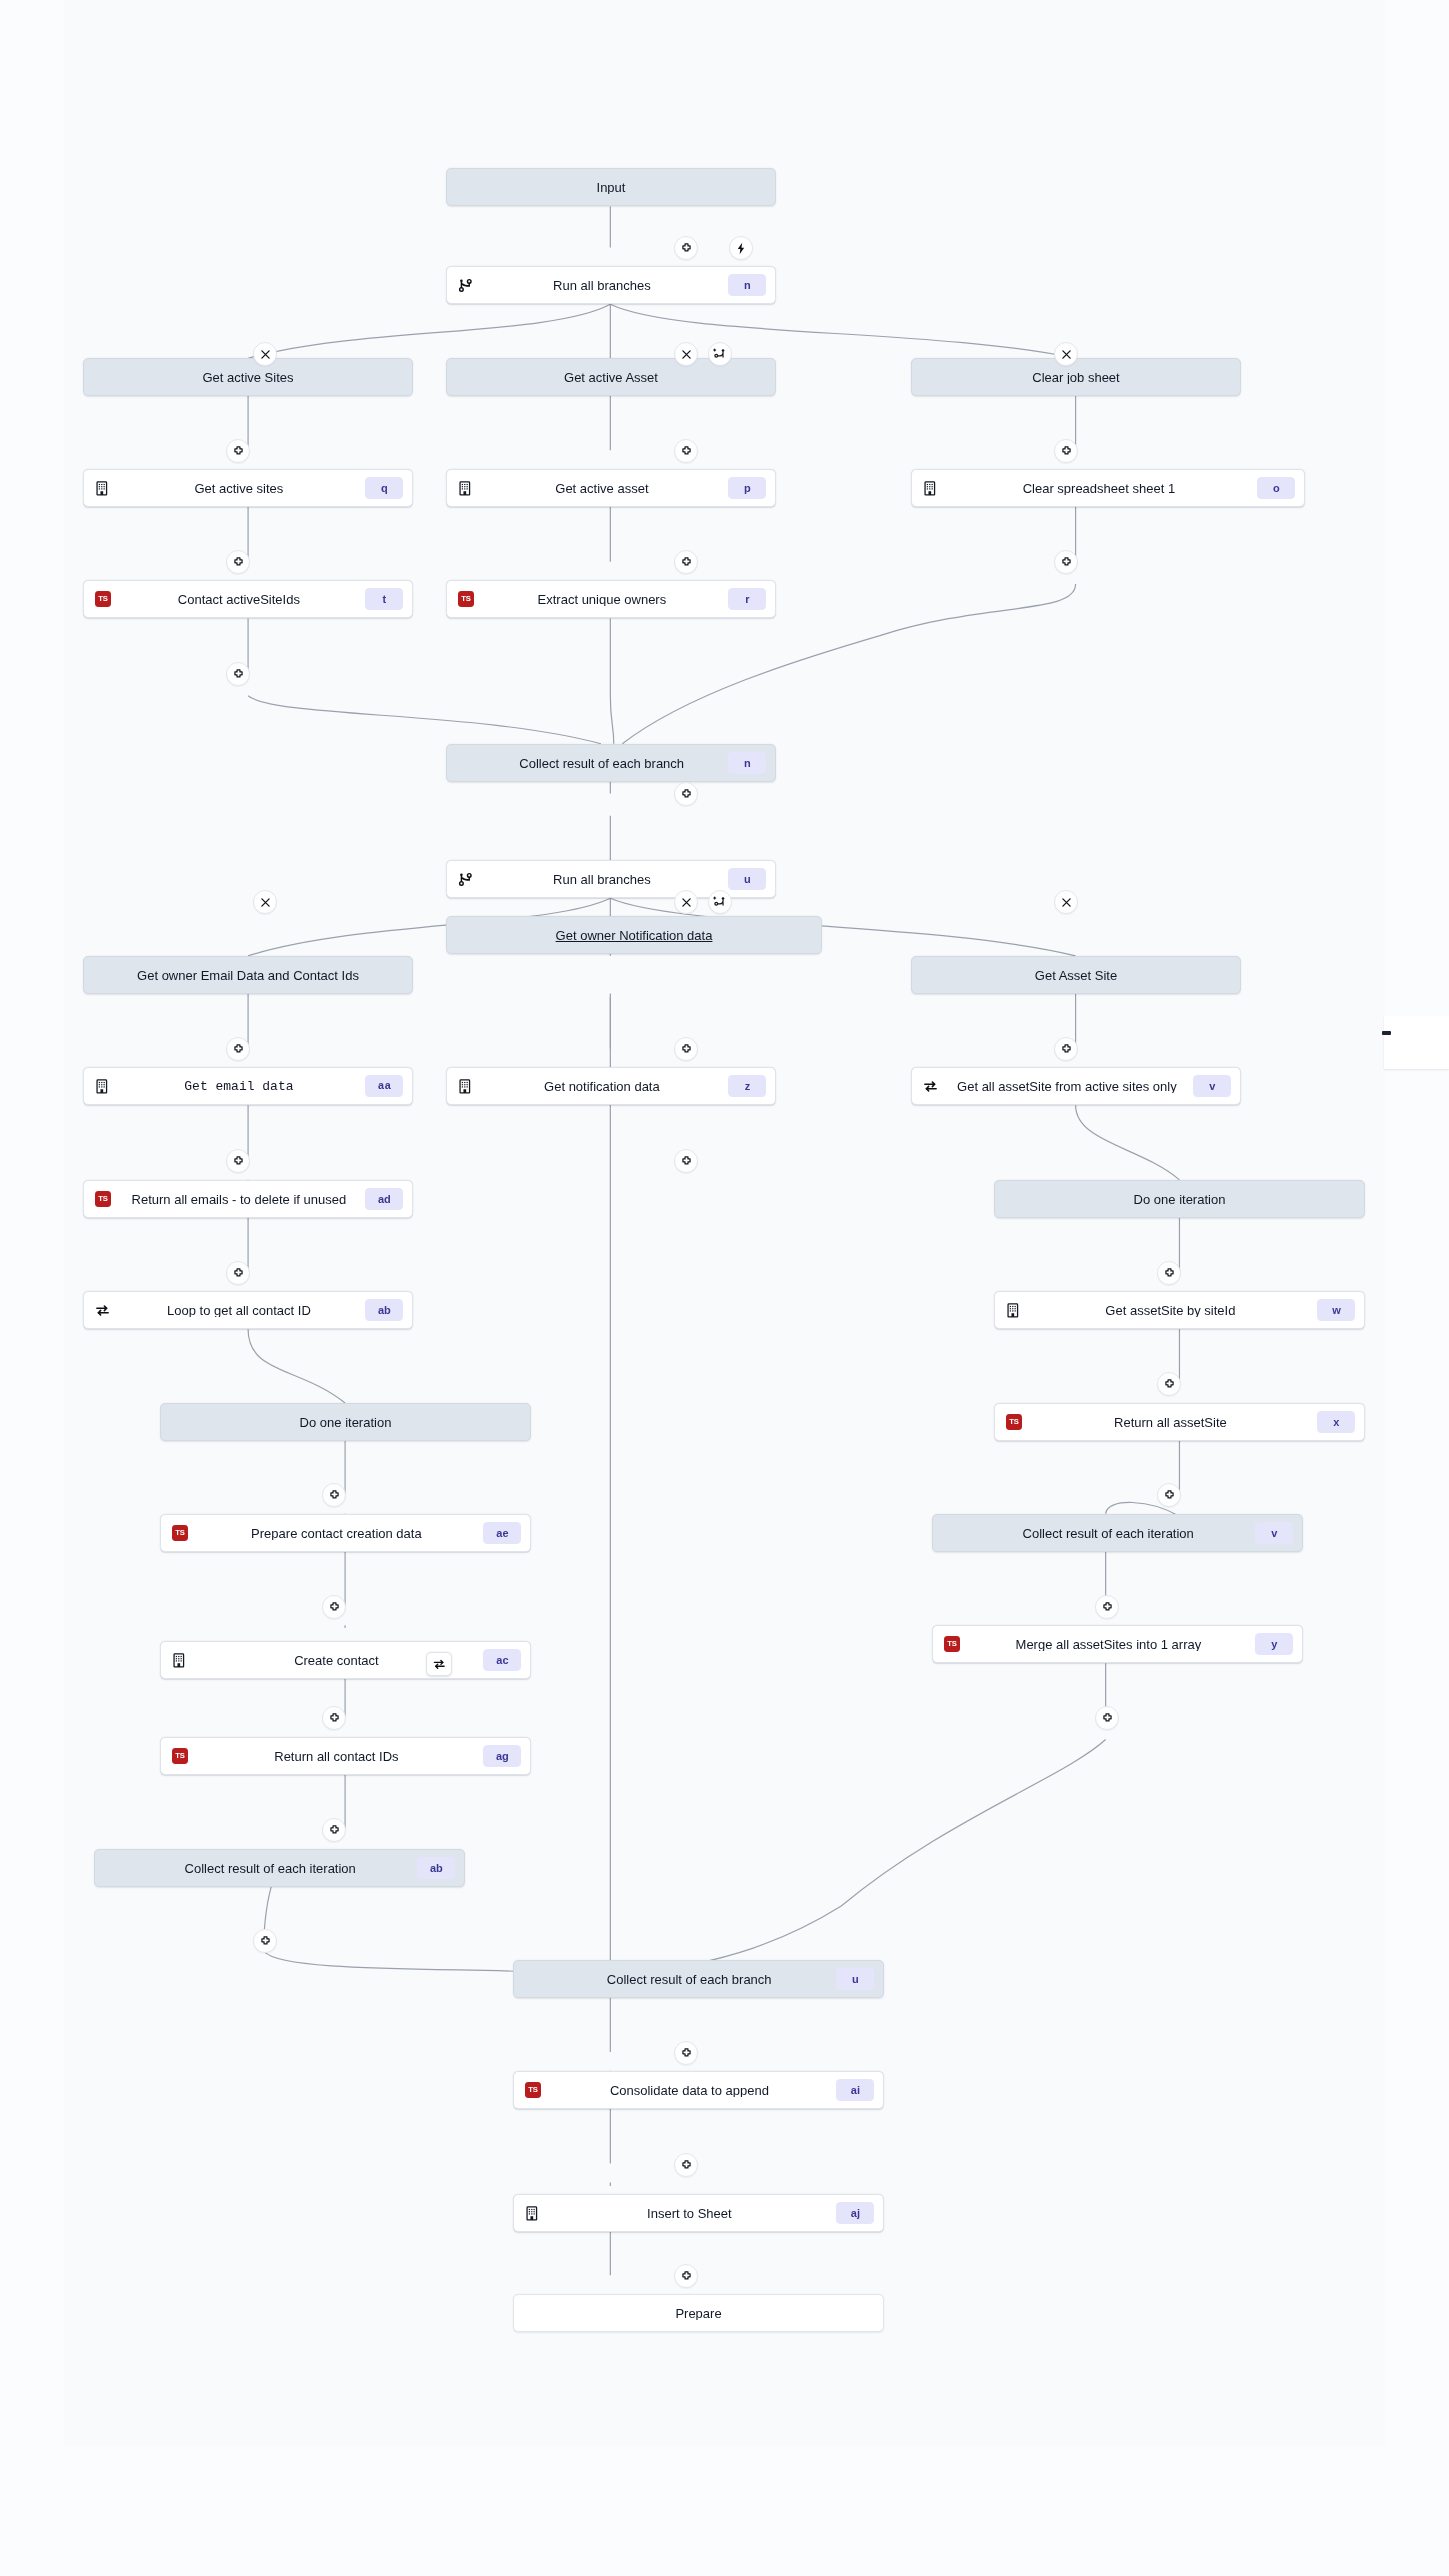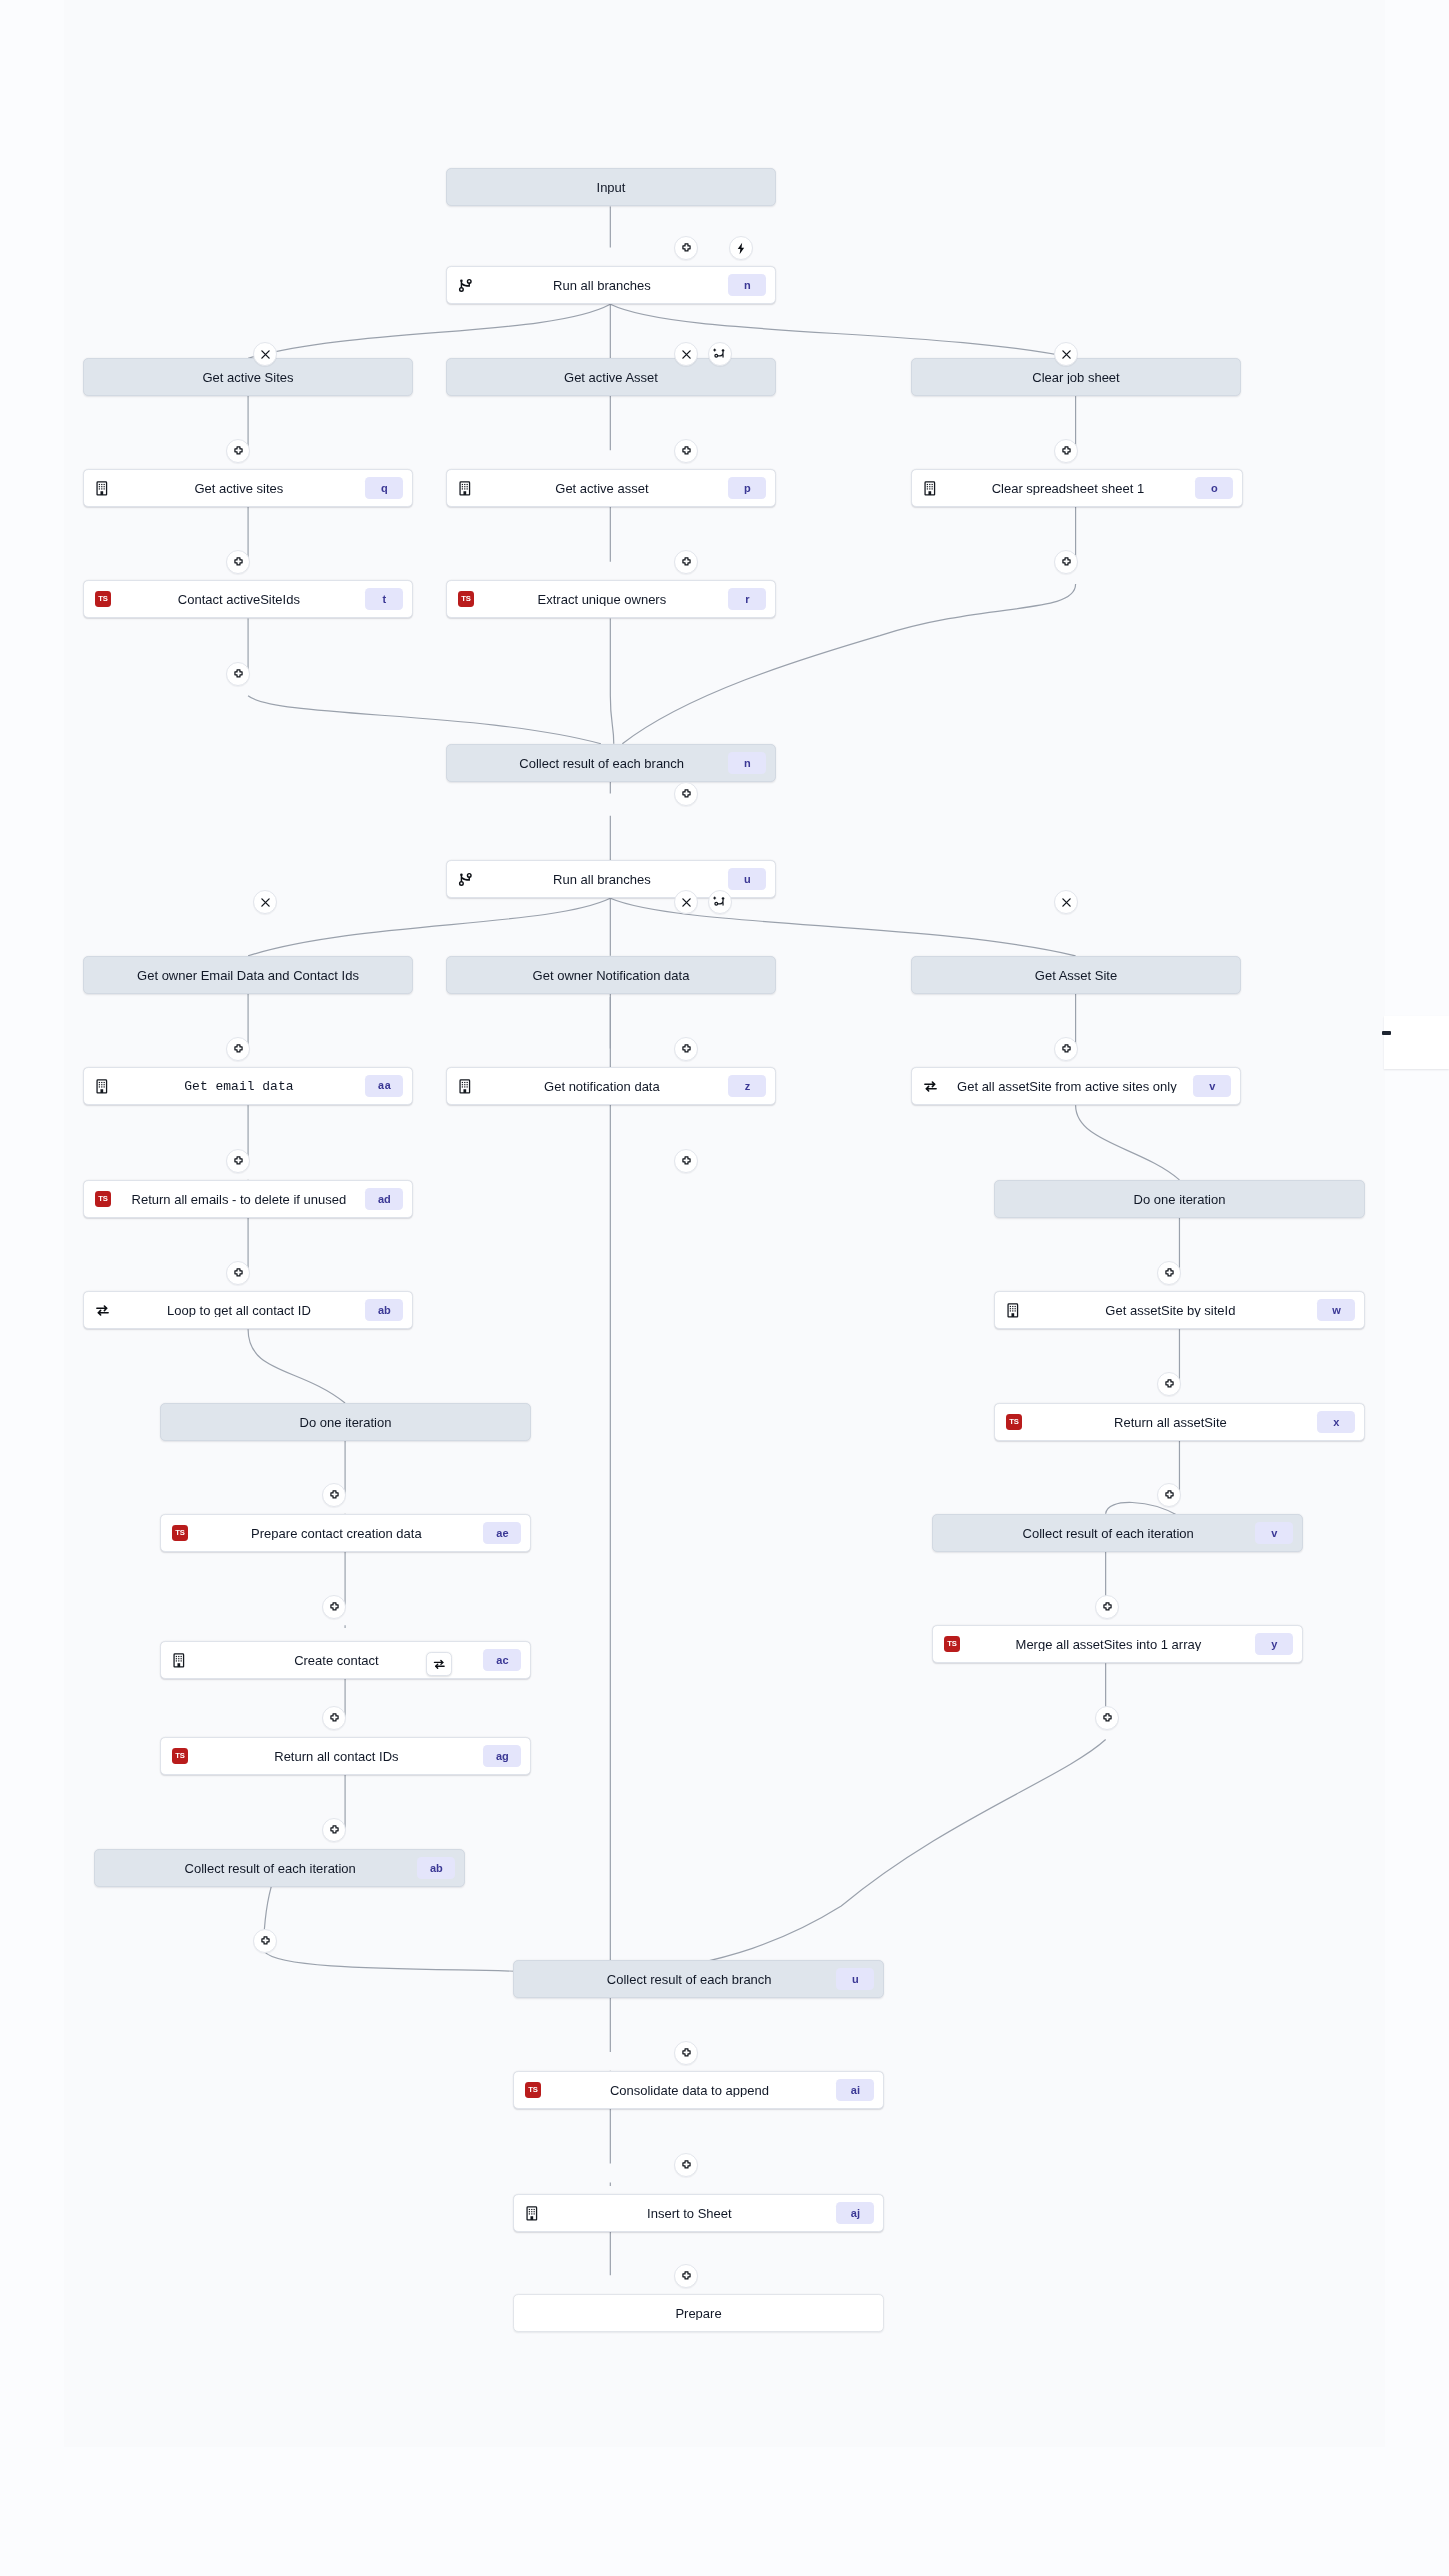--- a/index.html
+++ b/index.html
@@ -228,21 +228,21 @@
     <rect x="5.6" y="9.8" width="1.5" height="1.4"></rect>
               <rect x="8.4" y="9.8" width="1.5" height="1.4"></rect>
               <rect x="11.2" y="9.8" width="1.5" height="1.4"></rect>
     <rect x="7.6" y="13.2" width="3.2" height="4.4"></rect>
   </g>
           </svg>
         </span>
         <span class="label">Get active asset</span>
         <span class="badge">p</span>
       </div>
-      <div class="node step" style="left: 911px; top: 469px; width: 332px;">
+      <div class="node step" style="left: 911px; top: 469px; width: 394px;">
         <span class="nicon">
           <svg class="bld-icon" width="17" height="17" viewBox="0 0 20 20">
   <path d="M4.6 2.2h9.2a1 1 0 0 1 1 1V17a.6.6 0 0 1-.6.6H4.2A.6.6 0 0 1 3.6 17V3.2a1 1 0 0 1 1-1z" fill="none" stroke="#14181f" stroke-width="1.5"></path>
   <g fill="#14181f">
     <rect x="5.6" y="4.6" width="1.5" height="1.4"></rect>
               <rect x="8.4" y="4.6" width="1.5" height="1.4"></rect>
               <rect x="11.2" y="4.6" width="1.5" height="1.4"></rect>
     <rect x="5.6" y="7.2" width="1.5" height="1.4"></rect>
               <rect x="8.4" y="7.2" width="1.5" height="1.4"></rect>
               <rect x="11.2" y="7.2" width="1.5" height="1.4"></rect>
@@ -285,21 +285,21 @@
   </svg>
         </span>
         <span class="label">Run all branches</span>
         <span class="badge">u</span>
       </div>
       <div class="node group" style="left: 83px; top: 956px; width: 330px;">
         <span style="flex: 0 0 28px;"></span>
         <span class="label">Get owner Email Data and Contact Ids</span>
         <span style="flex: 0 0 28px;"></span>
       </div>
-      <div class="node group" style="left: 446px; top: 956px; width: 330px;">
+      <div class="node group" style="left: 446px; top: 916px; width: 376px; text-decoration: underline;">
         <span style="flex: 0 0 28px;"></span>
         <span class="label">Get owner Notification data</span>
         <span style="flex: 0 0 28px;"></span>
       </div>
       <div class="node group" style="left: 911px; top: 956px; width: 330px;">
         <span style="flex: 0 0 28px;"></span>
         <span class="label">Get Asset Site</span>
         <span style="flex: 0 0 28px;"></span>
       </div>
       <div class="node step" style="left: 83px; top: 1067px; width: 330px; font-family: Liberation Mono, monospace;">

